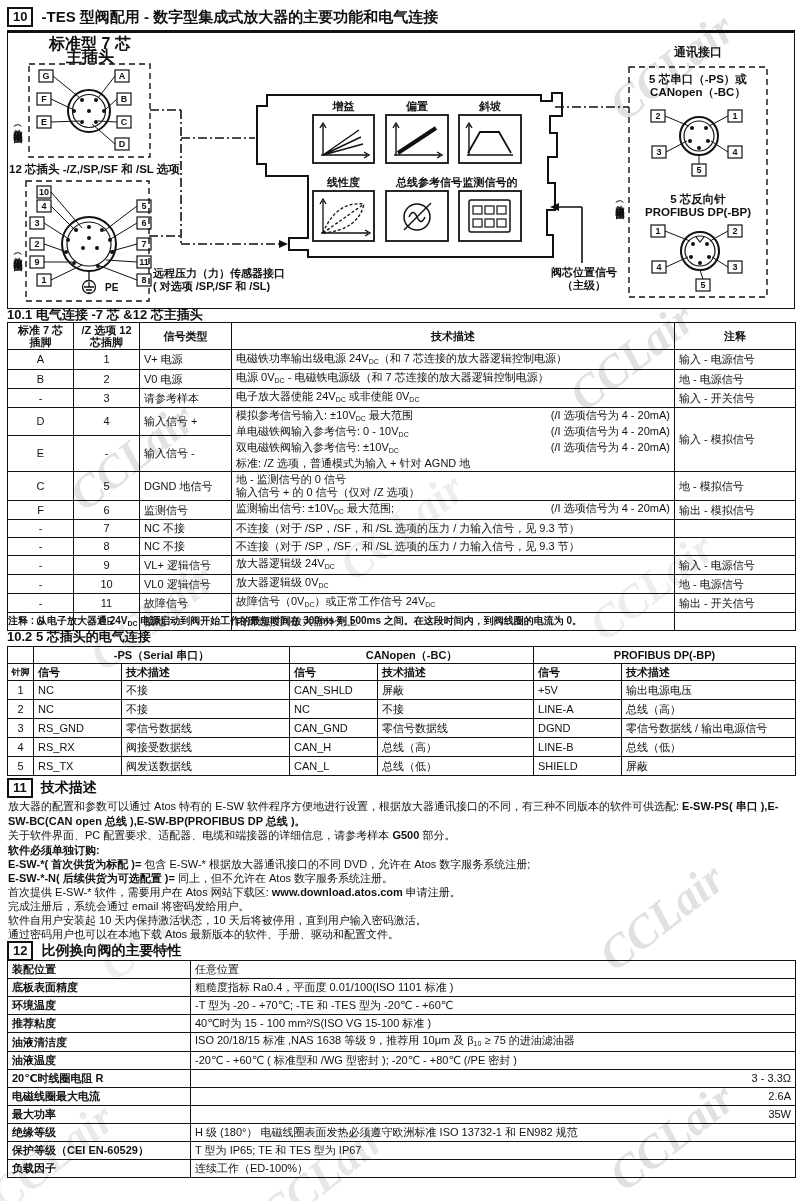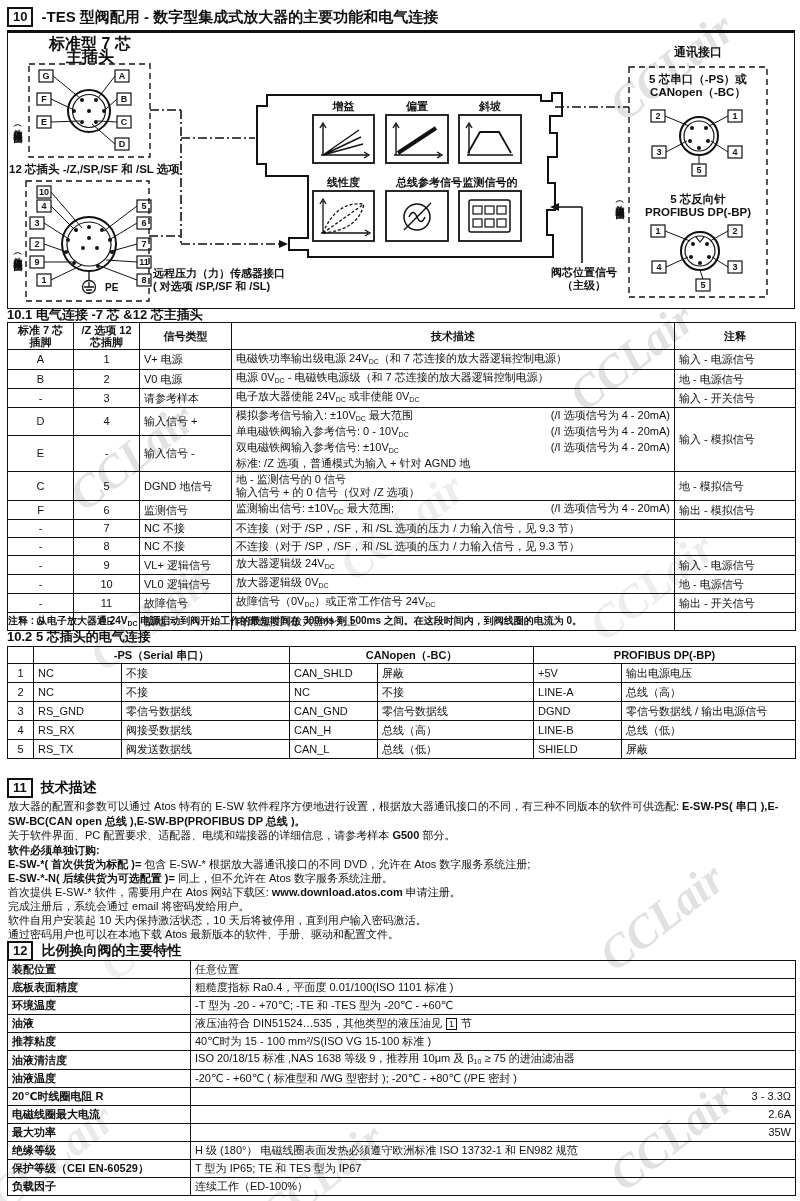--- a/index.html
+++ b/index.html
@@ -493,20 +493,29 @@
         <col style="width:88px">
         <col style="width:174px">
       </colgroup>
     <tbody>
         <tr style="height:17px">
       <th></th>
       <th colspan="2">-PS（Serial 串口）</th>
       <th colspan="2">CANopen（-BC）</th>
       <th colspan="2">PROFIBUS DP(-BP)</th>
     </tr>
+    <tr style="height:17px">
+      <th style="font-size:9px;padding:1px">针脚</th>
+      <th style="text-align:left">信号</th>
+      <th style="text-align:left">技术描述</th>
+      <th style="text-align:left">信号</th>
+      <th style="text-align:left">技术描述</th>
+      <th style="text-align:left">信号</th>
+      <th style="text-align:left">技术描述</th>
+    </tr>
     <tr style="height:19px">
       <td class="pin">1</td>
       <td>NC</td>
       <td>不接</td>
       <td>CAN_SHLD</td>
       <td>屏蔽</td>
       <td>+5V</td>
       <td>输出电源电压</td>
     </tr>
     <tr style="height:19px">
@@ -579,24 +588,20 @@
         </tr>
     <tr style="height:18px">
           <td class="k">底板表面精度</td>
           <td>粗糙度指标 Ra0.4，平面度 0.01/100(ISO 1101 标准 )</td>
         </tr>
     <tr style="height:18px">
           <td class="k">环境温度</td>
           <td>-T 型为 -20 - +70℃; -TE 和 -TES 型为 -20℃ - +60℃</td>
         </tr>
     <tr style="height:18px">
-          <td class="k">油液</td>
-      <td><span>液压油符合 DIN51524…535，其他类型的液压油见 </span><span class="boxed">1</span><span> 节</span></td>
-        </tr>
-    <tr style="height:18px">
           <td class="k">推荐粘度</td>
           <td>40℃时为 15 - 100 mm²/S(ISO VG 15-100 标准 )</td>
         </tr>
     <tr style="height:18px">
           <td class="k">油液清洁度</td>
           <td>ISO 20/18/15 标准 ,NAS 1638 等级 9，推荐用 10μm 及 β<sub>10</sub> ≥ 75 的进油滤油器</td>
         </tr>
     <tr style="height:18px">
           <td class="k">油液温度</td>
           <td>-20℃ - +60℃ ( 标准型和 /WG 型密封 ); -20℃ - +80℃ (/PE 密封 )</td>

